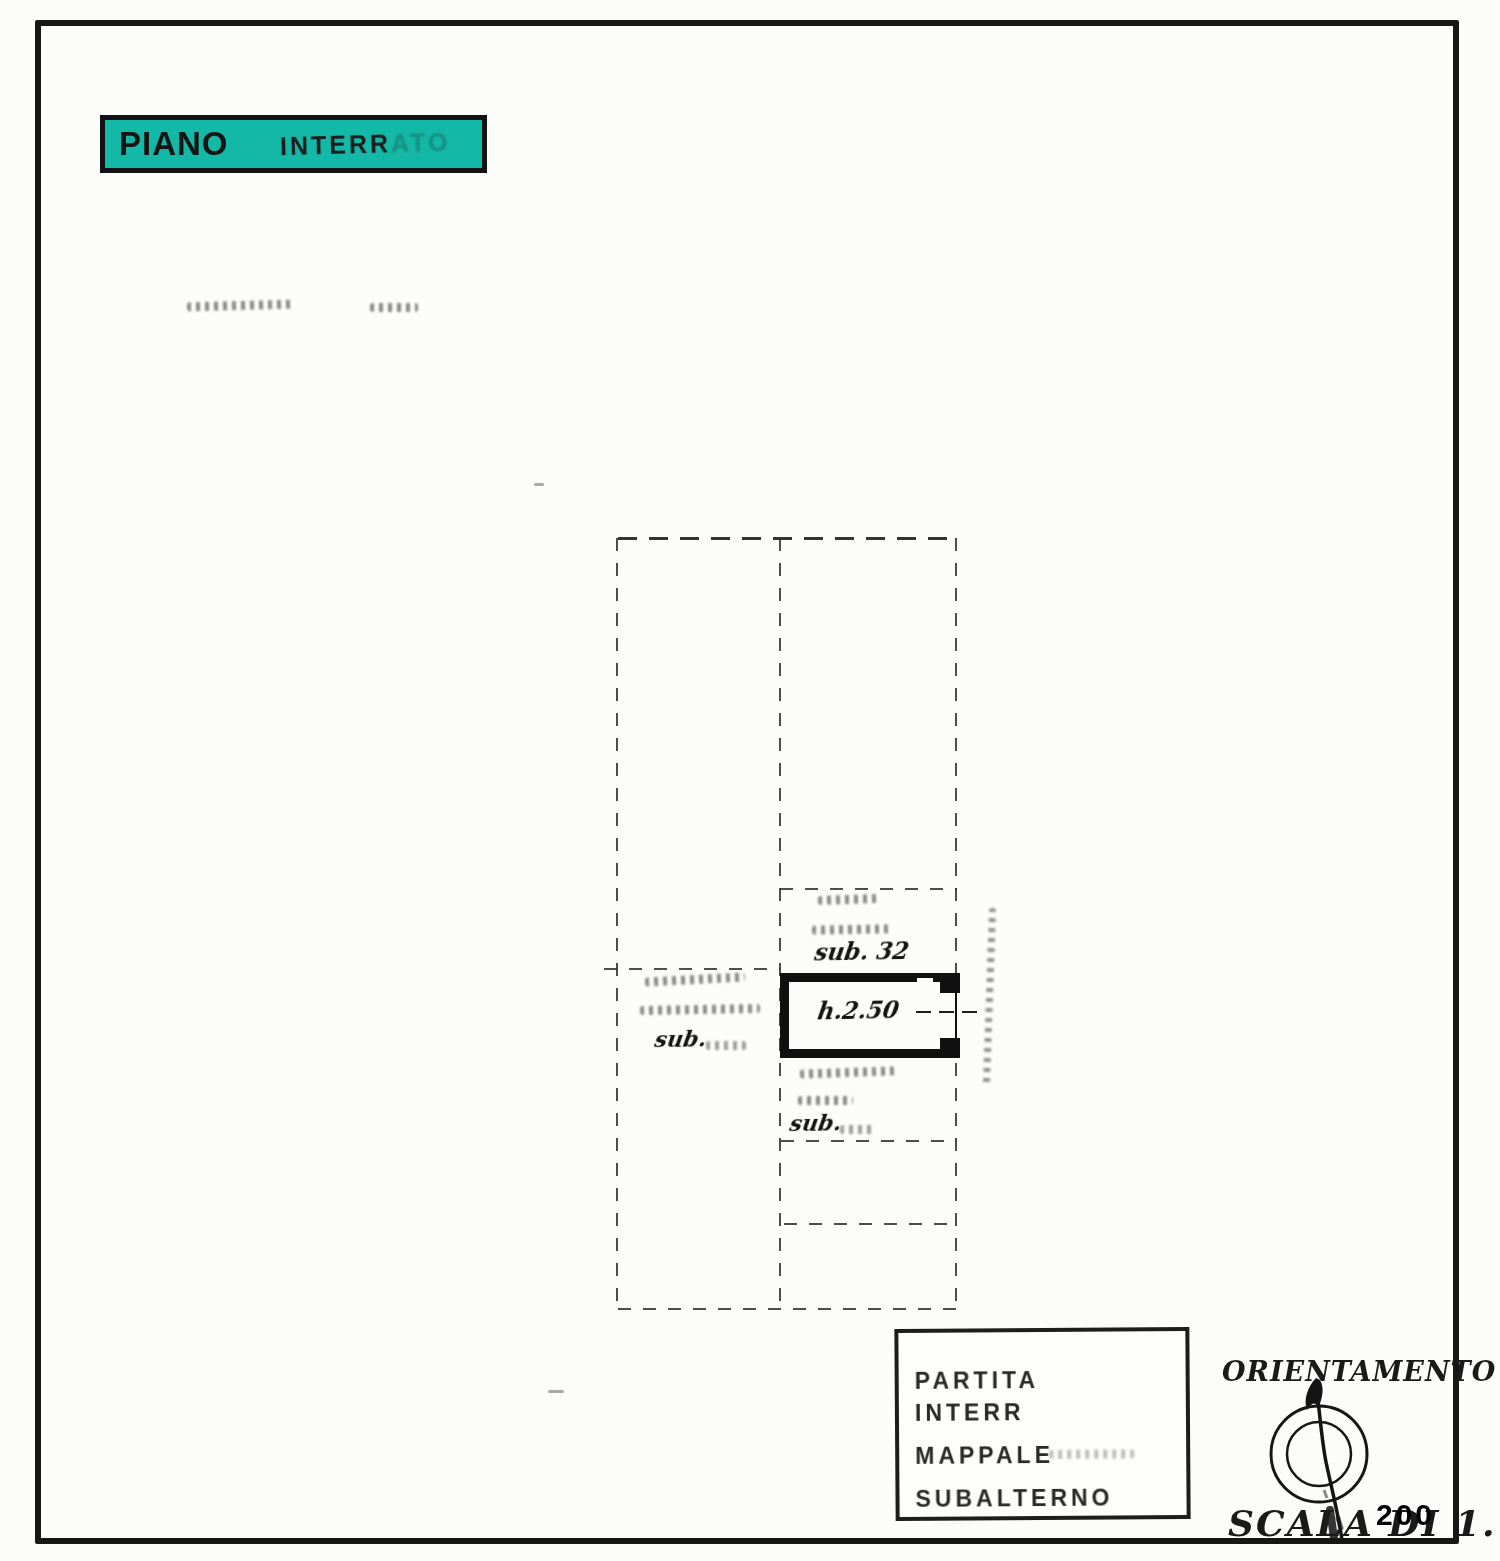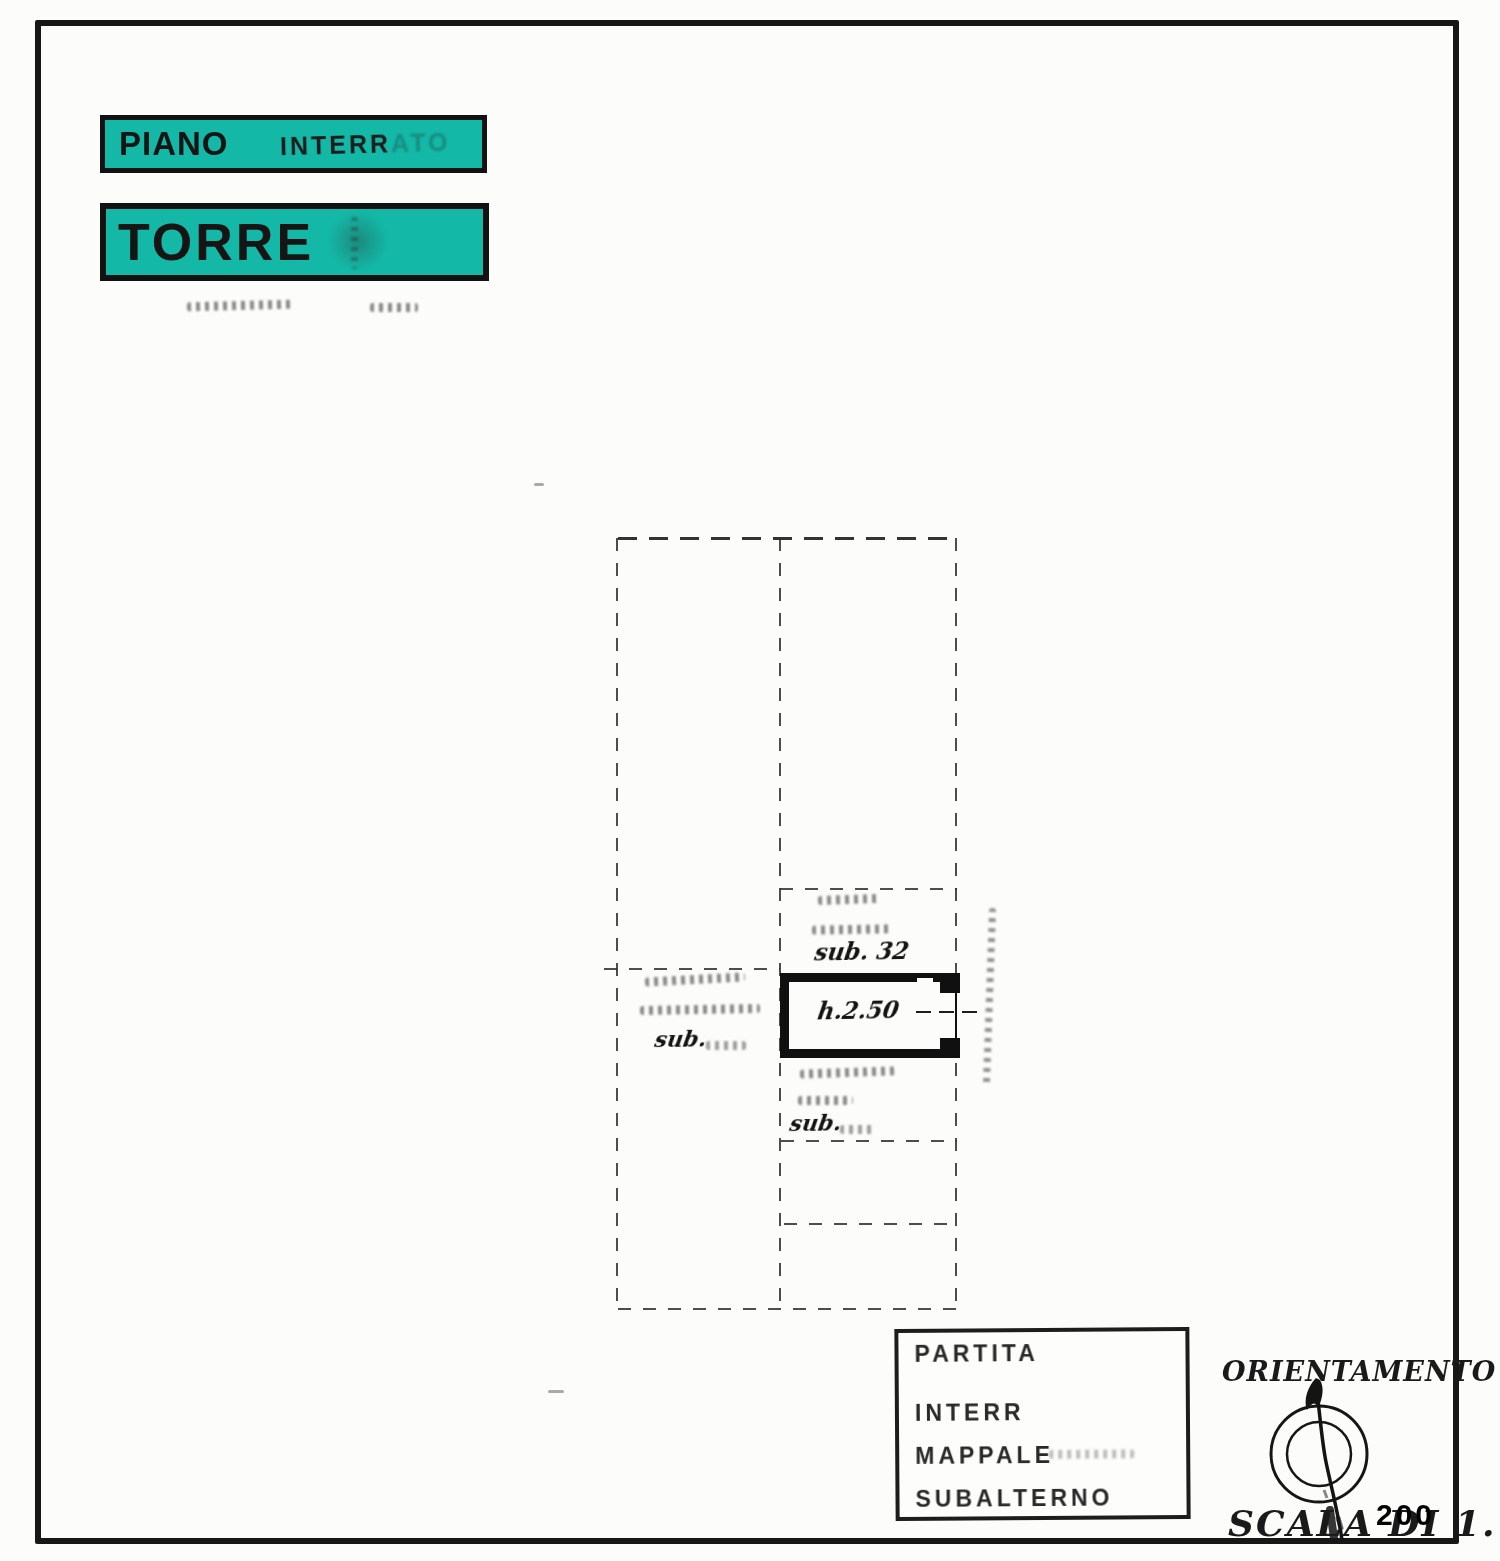--- a/index.html
+++ b/index.html
@@ -65,25 +65,20 @@
 
   <div class="abs frame"></div>
 
   <div class="abs hbox piano-box">
     <div class="abs piano-label">PIANO</div>
     <div class="abs piano-stamp">
       <span>INTERR</span><span class="faded">ATO</span>
     </div>
   </div>
 
-  <div class="abs hbox torre-box">
-    <div class="abs torre-label">TORRE</div>
-    <div class="abs blob" style="left:222px;top:2px;width:60px;height:60px;"></div>
-    <div class="abs scribble v" style="left:245px;top:8px;height:52px;opacity:.35;"></div>
-  </div>
 
   <div class="abs scribble" style="left:187px;top:301px;width:105px;transform:rotate(-1.5deg);"></div>
   <div class="abs scribble" style="left:370px;top:303px;width:48px;"></div>
   <div class="abs speck" style="left:534px;top:483px;width:10px;height:3px;"></div>
   <div class="abs speck" style="left:548px;top:1390px;width:16px;height:3px;"></div>
 
   <div>
 
     <div class="abs hdash strong" style="left:618px;top:537px;width:339px;"></div>
     <div class="abs hdash" style="left:618px;top:1308px;width:339px;"></div>
@@ -119,21 +114,21 @@
 
     <div class="abs scribble" style="left:800px;top:1068px;width:95px;transform:rotate(-2deg);"></div>
     <div class="abs scribble" style="left:798px;top:1096px;width:55px;"></div>
     <div class="abs hand" style="left:790px;top:1110px;font-size:22px;">sub.</div>
     <div class="abs scribble" style="left:840px;top:1125px;width:36px;opacity:.45;"></div>
 
     <div class="abs scribble v" style="left:986px;top:908px;height:177px;opacity:.5;transform:rotate(2deg);"></div>
   </div>
 
   <div class="abs stamp-box">
-    <div class="abs stamp-row" style="top:8px;">PARTITA</div>
+    <div class="abs stamp-row" style="top:35px;">PARTITA</div>
     <div class="abs stamp-row" style="top:67px;">INTERR</div>
     <div class="abs stamp-row" style="top:110px;">MAPPALE</div>
     <div class="abs stamp-row" style="top:153px;">SUBALTERNO</div>
     <div class="abs scribble" style="left:150px;top:118px;width:85px;opacity:.3;"></div>
   </div>
 
   <div class="abs serif-it orient-title">ORIENTAMENTO</div>
 
   <svg class="abs compass" width="128" height="176" viewBox="0 0 128 176">
     <circle cx="61" cy="84" r="48" fill="none" stroke="#161616" stroke-width="3"></circle>

